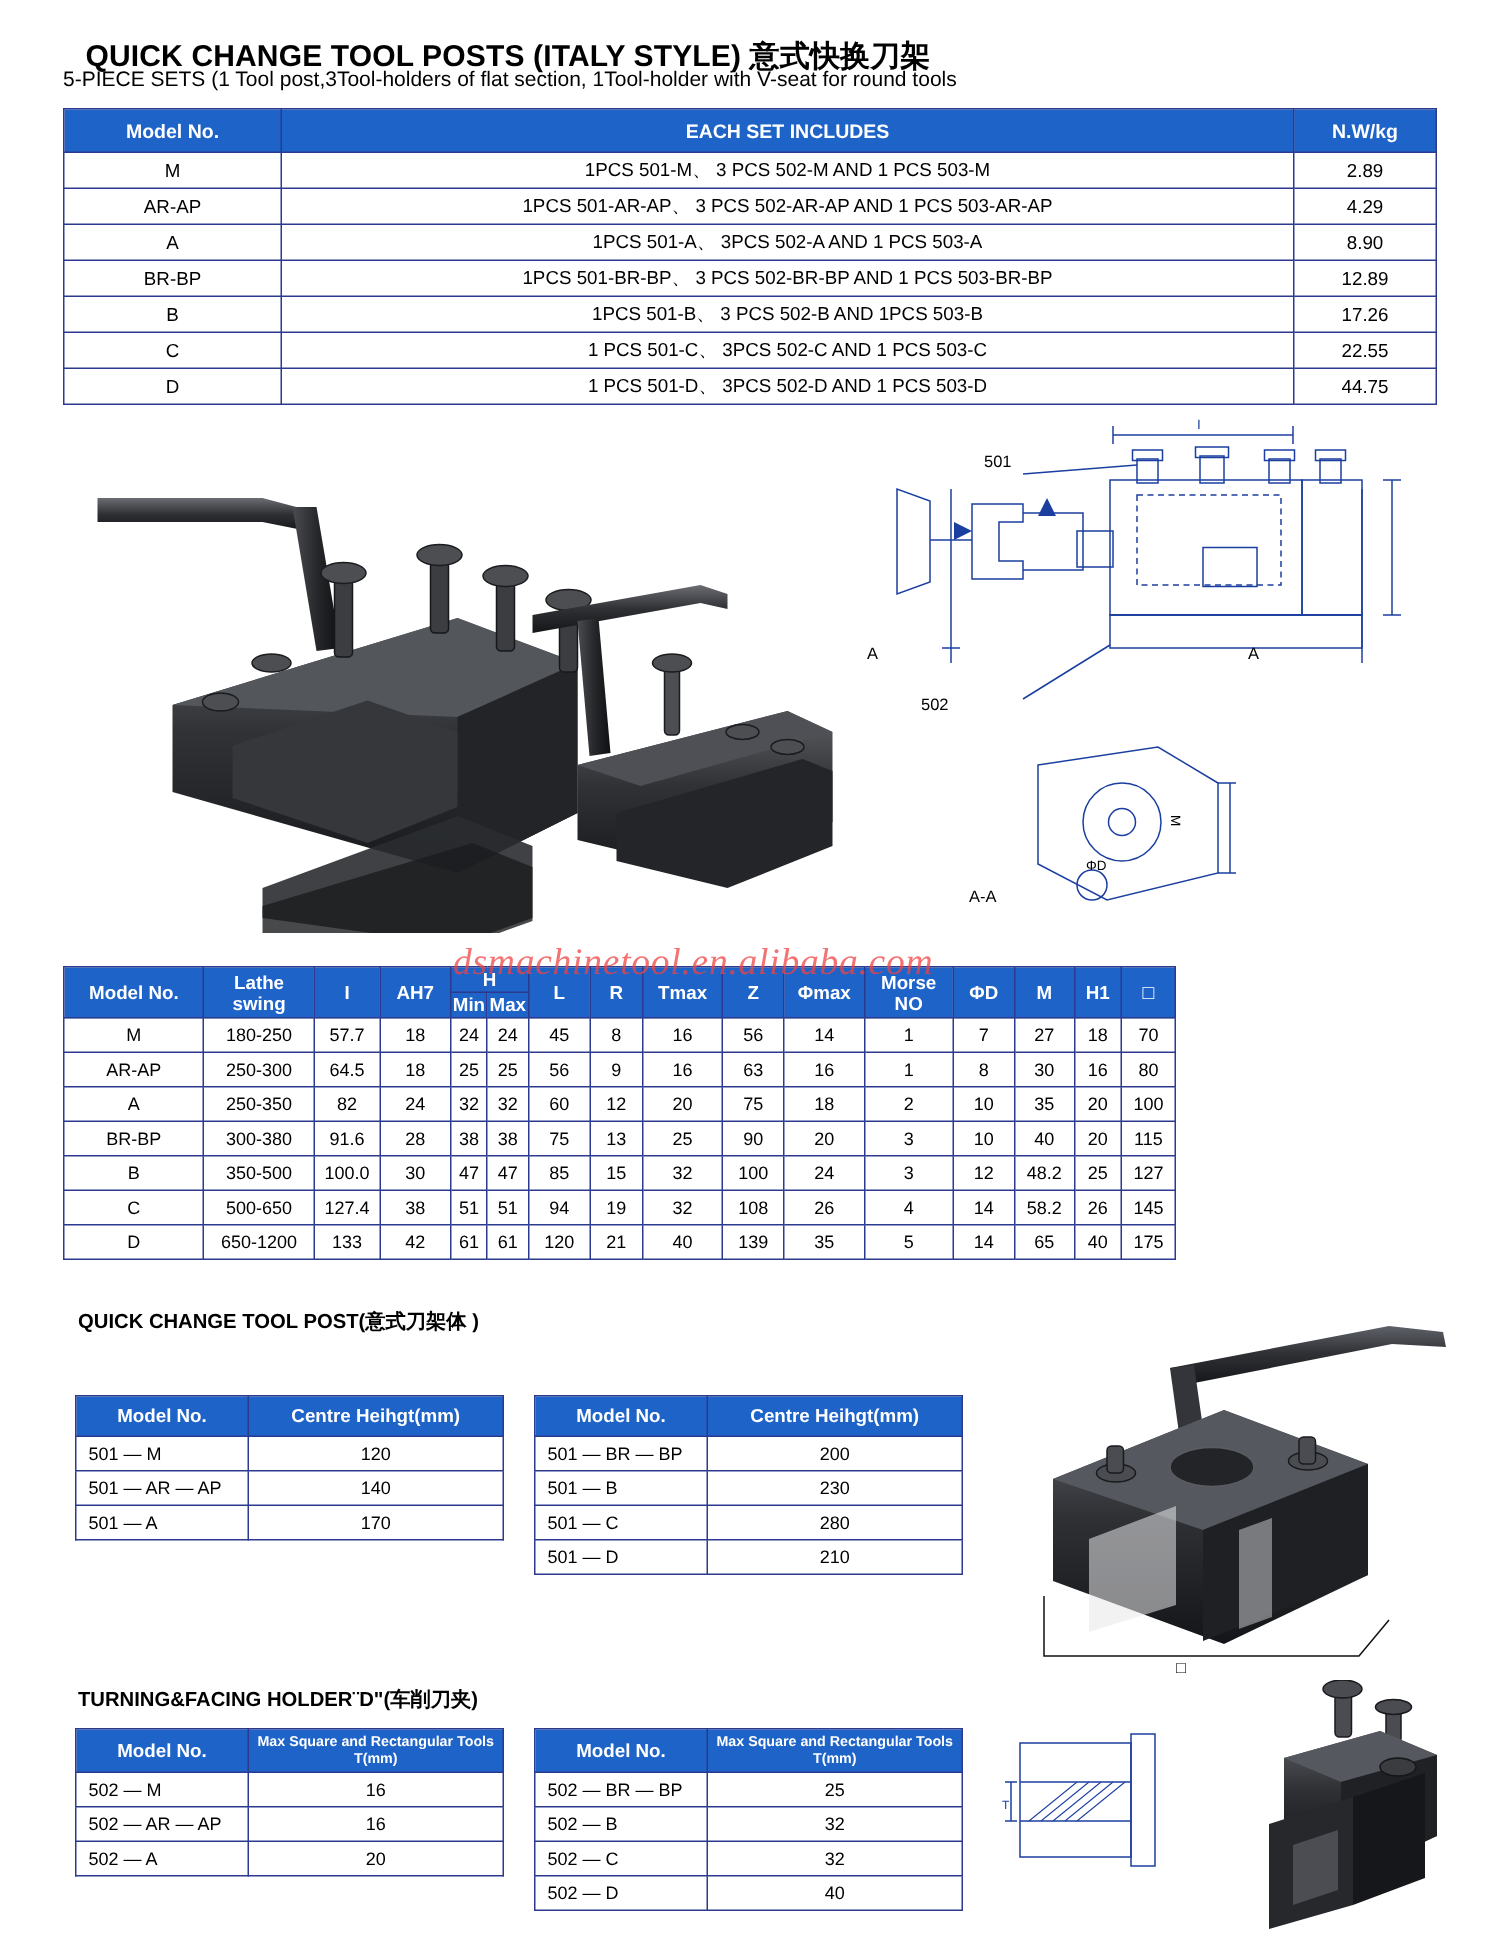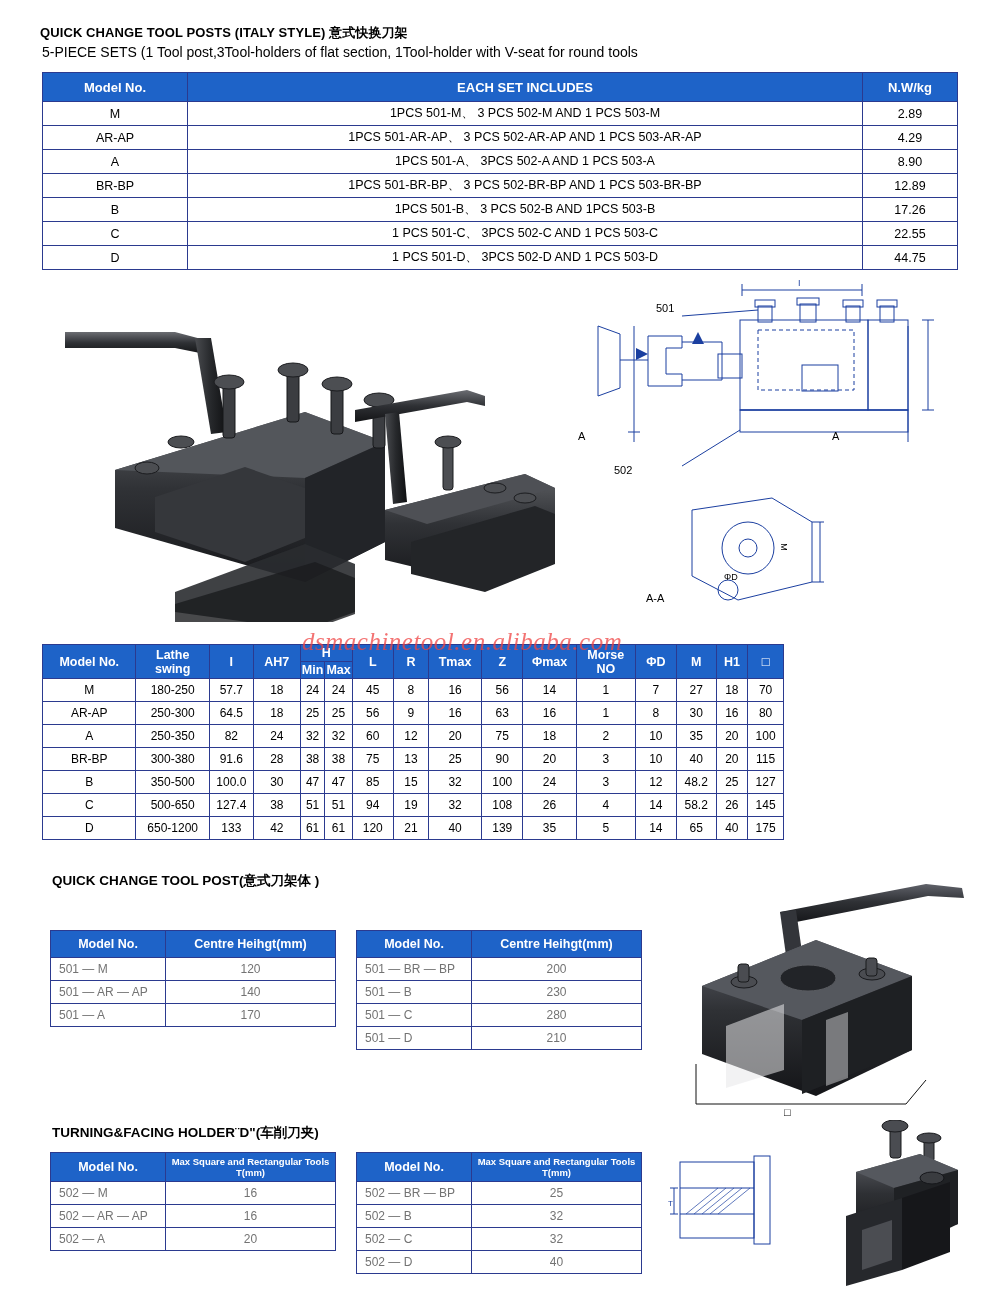--- a/index.html
+++ b/index.html
@@ -8,22 +8,22 @@
     background:#ffffff;
     font-family:"Liberation Sans", sans-serif;
     color:#000;
     position:relative;
     overflow:hidden;
   }
   .page{position:relative;width:1000px;height:1298px;}
 
   
   .hdr-title{
-    position:absolute;left:40px;top:24px;
-    font-size:13px;font-weight:bold;letter-spacing:0.1px;
+    position:absolute;left:57px;top:24px;
+    font-size:20px;font-weight:bold;letter-spacing:0.1px;
     white-space:nowrap;
   }
   .hdr-sub{
     position:absolute;left:42px;top:44px;
     font-size:14px;font-weight:normal;
     white-space:nowrap;
   }
 
   
   table{border-collapse:collapse;}
@@ -71,21 +71,21 @@
   }
 
   
   .ts{font-size:12px;position:absolute;}
   .ts th,.ts td{border:1px solid #2b3a8f;vertical-align:middle;}
   .ts thead th{
     background:#1e63c8;color:#fff;font-weight:bold;font-size:12.5px;
     height:24px;text-align:center;
   }
   .ts thead th.two{font-size:9.5px;line-height:11px;padding:2px 2px;}
-  .ts tbody td{height:20px;background:#fff;color:#737373;}
+  .ts tbody td{height:20px;background:#fff;color:#000000;}
   .ts tbody td.lft{text-align:left;padding-left:8px;}
   .ts tbody td.ctr{text-align:center;}
 
   
   .photo{position:absolute;}
   .wm{
     position:absolute;left:302px;top:628px;
     font-size:25px;color:#ef4444;opacity:.75;
     font-family:"Liberation Serif", serif;
     font-style:italic;

